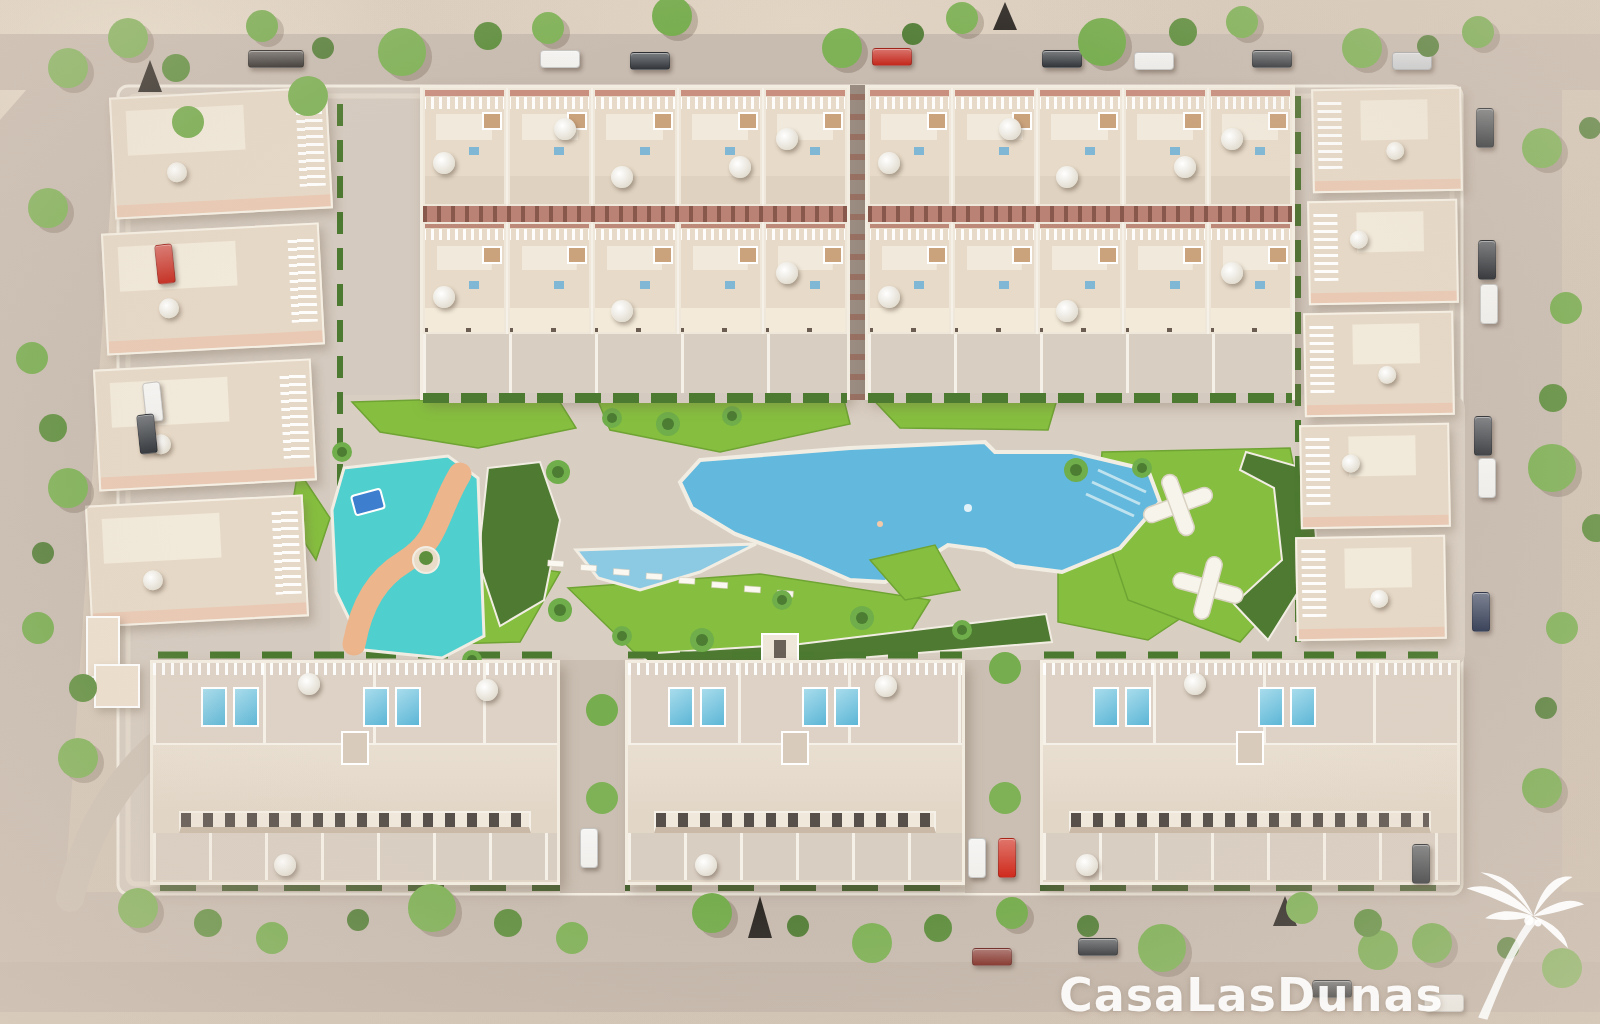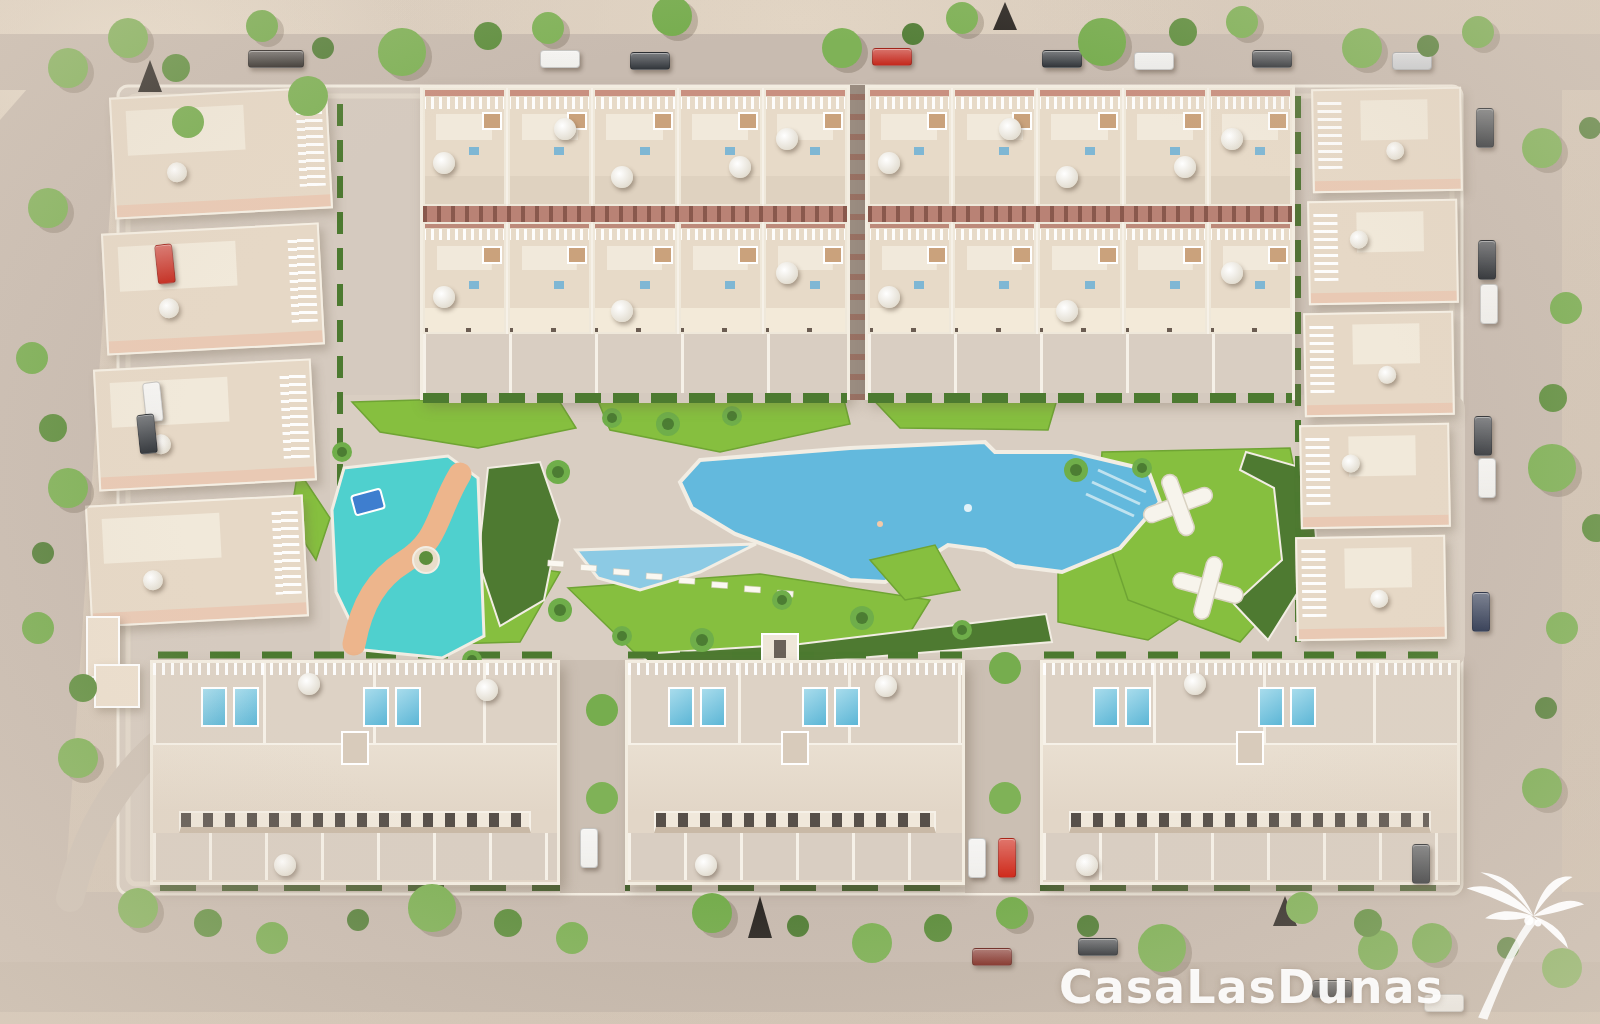--- a/index.html
+++ b/index.html
@@ -145,21 +145,21 @@
     1175px 24px 0 6px #5f8f3f,1420px 38px 0 3px #55803a,1545px 390px 0 6px #5f8f3f,1538px 700px 0 3px #55803a,
     200px 915px 0 6px #5f8f3f,350px 912px 0 3px #55803a,500px 915px 0 6px #5f8f3f,790px 918px 0 3px #55803a,
     930px 920px 0 6px #5f8f3f,1080px 918px 0 3px #55803a,1360px 915px 0 6px #5f8f3f,1500px 940px 0 3px #55803a,
     45px 420px 0 6px #5f8f3f,35px 545px 0 3px #55803a,75px 680px 0 6px #5f8f3f,1582px 120px 0 3px #55803a,
     1588px 520px 0 6px #5f8f3f;}
 
   
   .watermark{position:absolute;right:10px;bottom:2px;z-index:8;display:flex;align-items:flex-end;
     color:var(--c-watermark,rgba(255,255,255,.92));}
   .wm-text{font-size:46px;font-weight:bold;letter-spacing:1px;line-height:1;
-    margin-bottom:12px;text-shadow:0 1px 6px rgba(120,100,80,.35);}
+    margin-bottom:4px;text-shadow:0 1px 6px rgba(120,100,80,.35);}
   .wm-palm{width:150px;height:152px;margin-left:-4px;}
 </style>
 </head>
 <body>
 
 <div class="scene">
 
   <svg class="ground" width="1600" height="1024" viewBox="0 0 1600 1024">
 
     <rect x="0" y="34" width="1600" height="56" fill="#c8bbb0"></rect>

